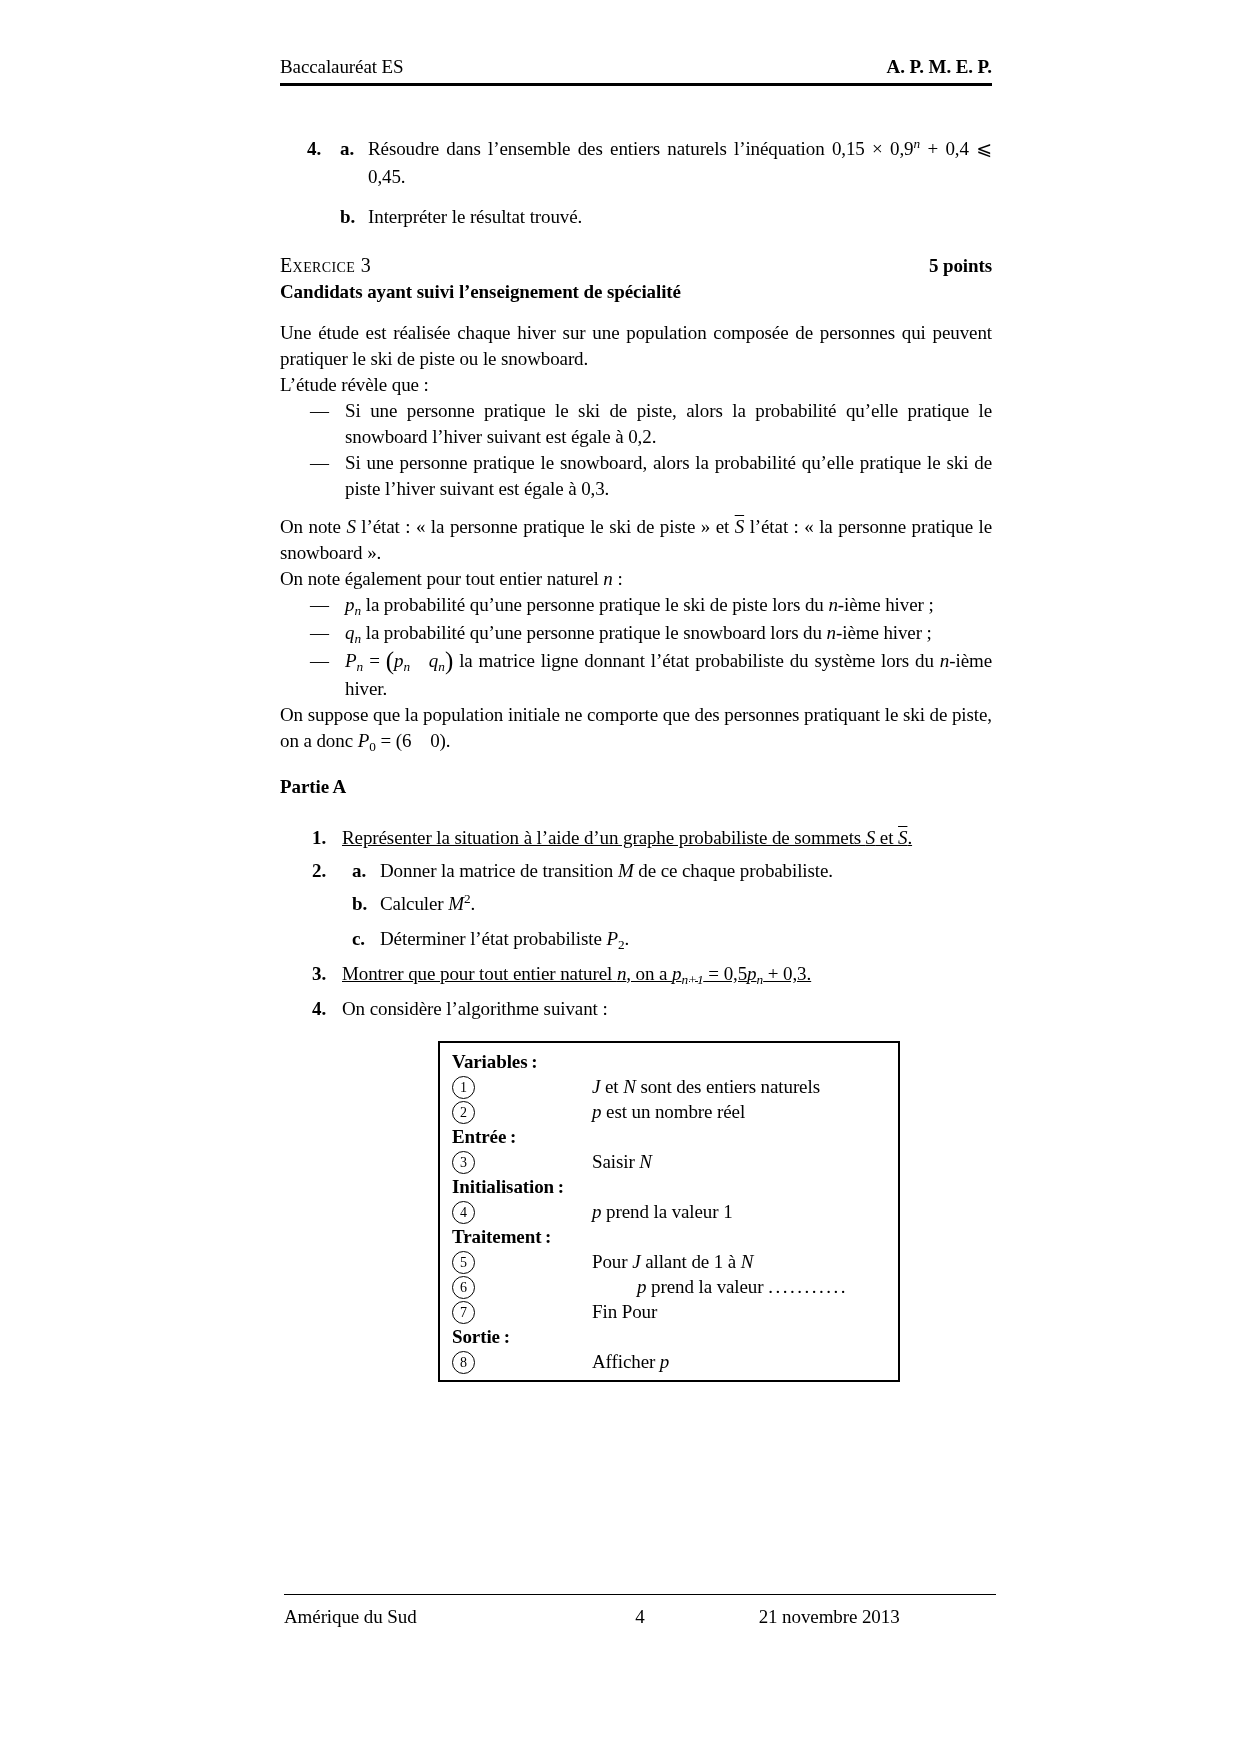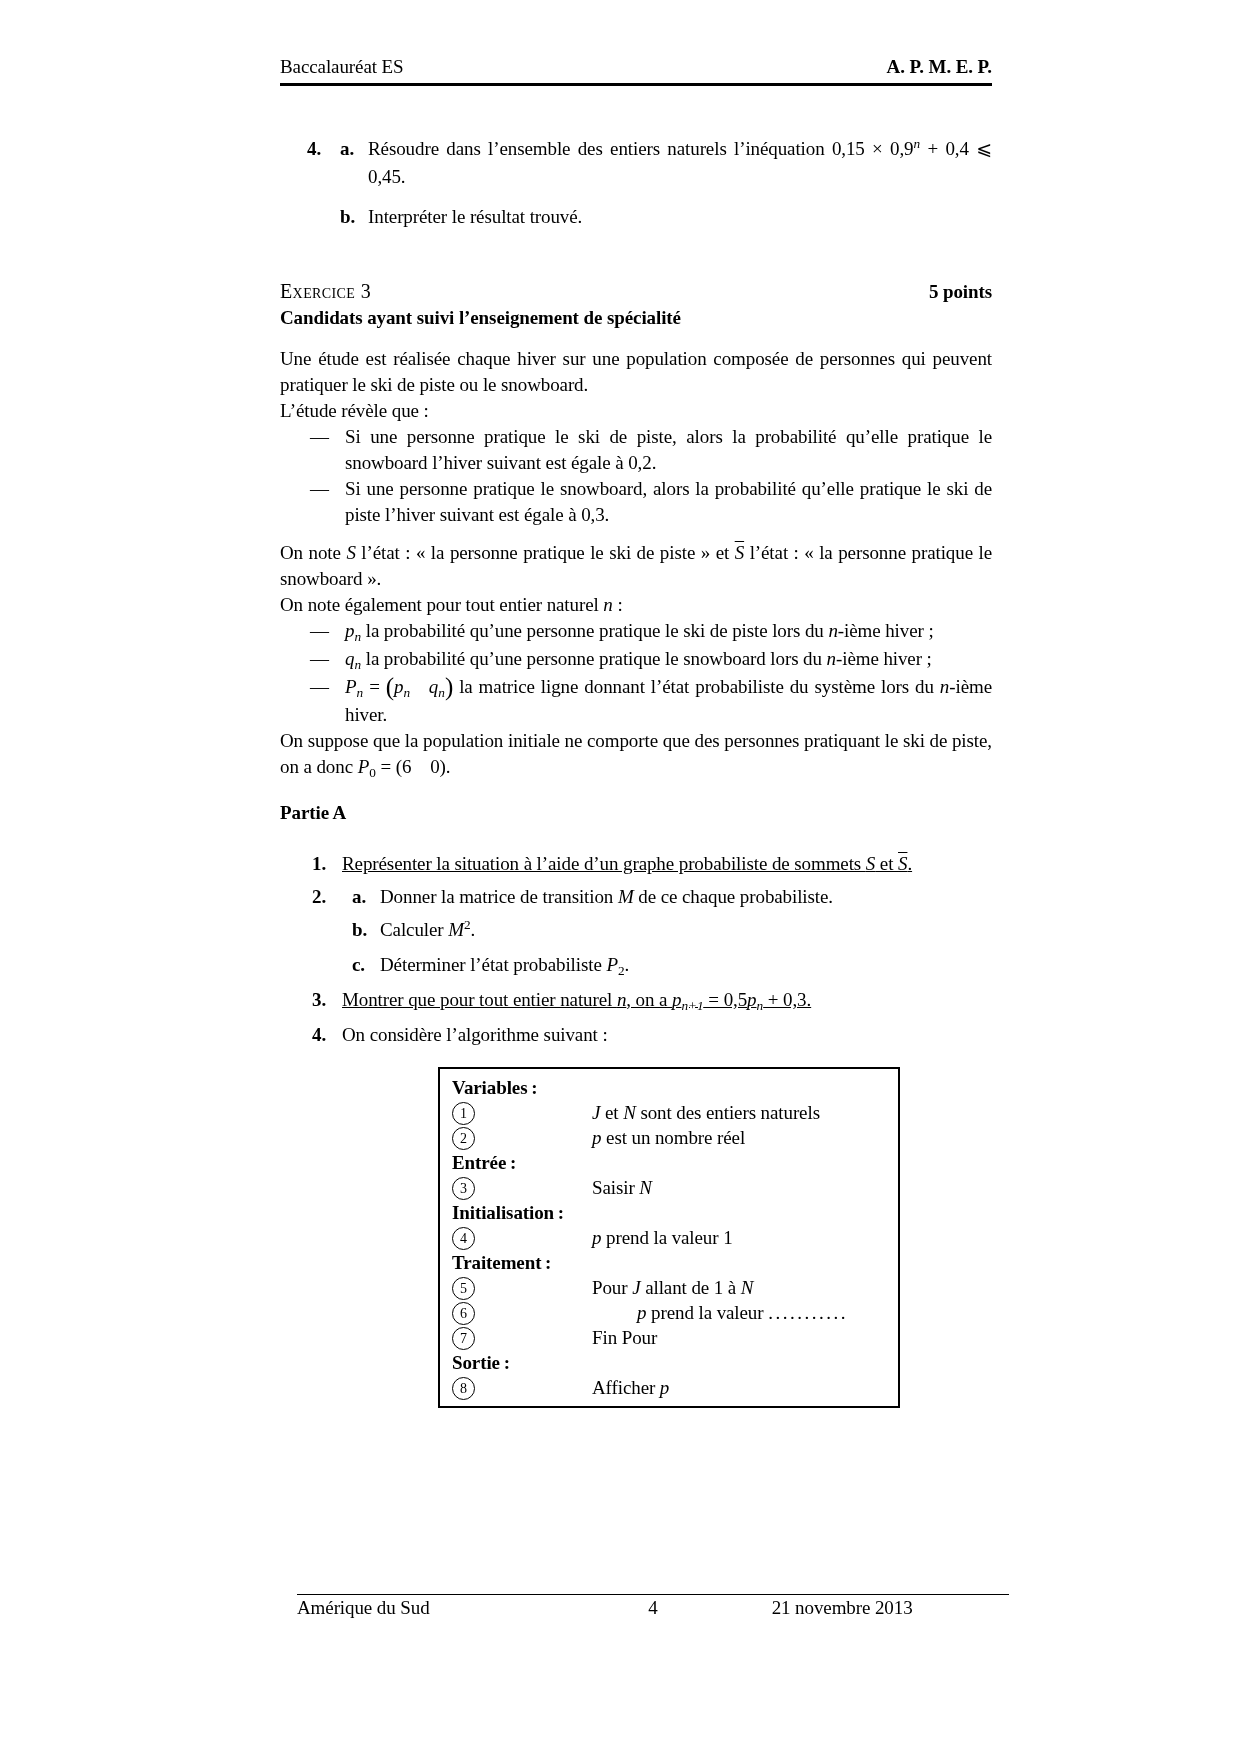--- a/index.html
+++ b/index.html
@@ -16,21 +16,21 @@
   .header{display:flex;justify-content:space-between;align-items:baseline;
     padding-top:54px;padding-bottom:3px;border-bottom:3px solid #000;}
   
   .q4block{margin-top:50px;}
   .li-row{display:flex;margin-left:27px;}
   .num{width:33px;font-weight:bold;flex:none;}
   .letter{width:28px;font-weight:bold;flex:none;}
   .itxt{flex:1;}
   .b-row{margin-top:14px;}
   
-  .ex-head{margin-top:48px;display:flex;justify-content:space-between;align-items:baseline;}
+  .ex-head{margin-top:22px;display:flex;justify-content:space-between;align-items:baseline;}
   .sc{font-variant:small-caps;letter-spacing:0.4px;font-size:20px;font-weight:500;}
   
   .p1{margin-top:15px;}
   .dashitem{display:flex;}
   .dash{flex:none;margin-left:30px;width:35px;}
   .dtxt{flex:1;}
   .mt12{margin-top:12px;}
   
   .partA-title{margin-top:18px;font-weight:bold;}
   .pa-list{margin-top:25px;}
@@ -52,22 +52,22 @@
     width:21px;height:21px;border:1.4px solid #000;border-radius:50%;
     font-size:14px;line-height:19px;flex:none;letter-spacing:0;
   }
   .acirc{margin-top:2px;}
   .circ{width:20px;height:20px;font-size:13px;vertical-align:-4px;margin:0 2px;}
   .acontent{margin-left:117px;}
   .acontent.ind{margin-left:162px;}
   
   .closing{margin-left:62px;margin-top:14px;}
   
-  .footer{position:absolute;left:297px;top:1594px;width:712px;
-    border-top:1.5px solid #000;display:flex;align-items:baseline;}
+  .footer{position:absolute;left:284px;top:1594px;width:712px;
+    border-top:1.5px solid #000;padding-top:9px;display:flex;align-items:baseline;}
   .f-left{flex:1;text-align:left;}
   .f-center{flex:1;text-align:center;}
   .f-right{flex:1;}
   
   .mi{font-style:italic;}
   .mov{font-style:italic;text-decoration:overline;}
   .msub{font-size:70%;position:relative;top:0.28em;letter-spacing:0;}
   .msup{font-size:70%;position:relative;top:-0.5em;letter-spacing:0;}
   .bigp{font-size:25px;line-height:0;vertical-align:-2px;}
   .dots{letter-spacing:2.5px;}

